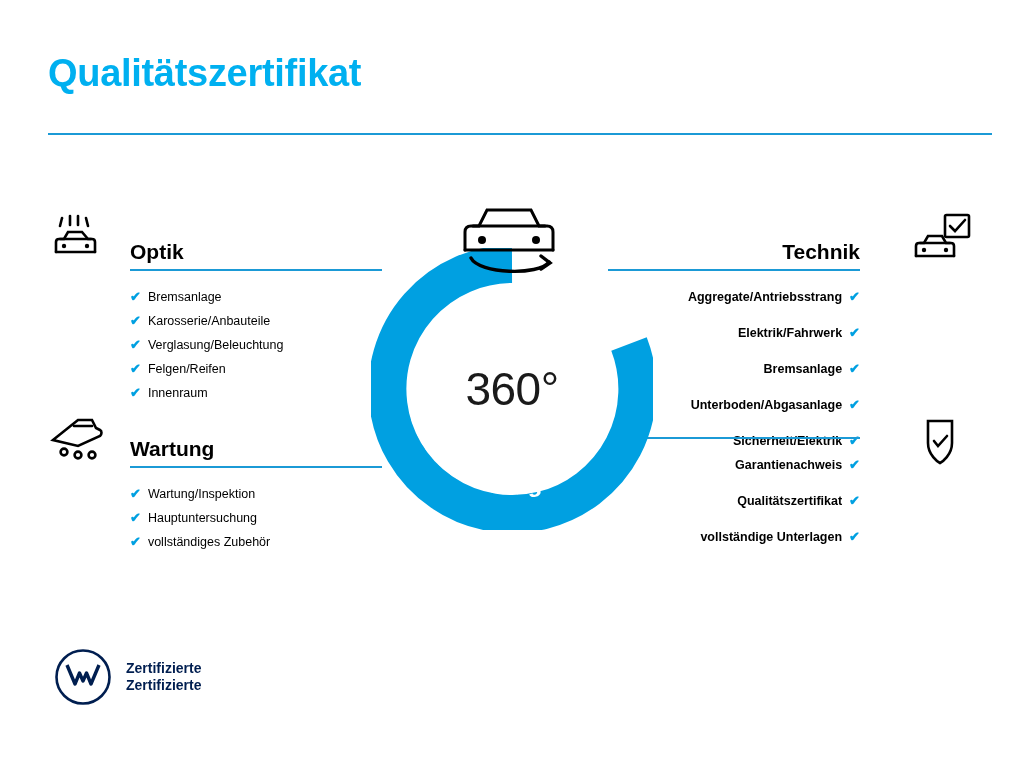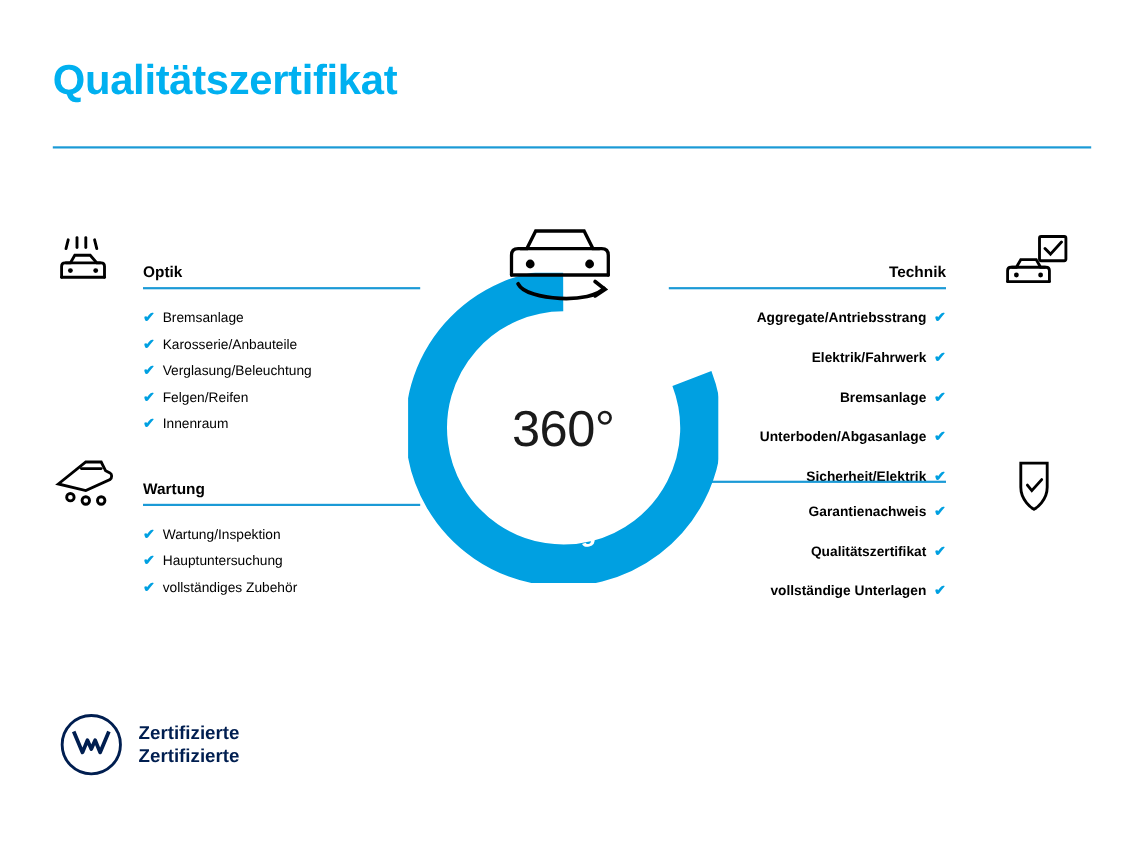--- a/index.html
+++ b/index.html
@@ -47,21 +47,21 @@
   }
   .col-left  { left: 130px; }
   .col-right { left: 608px; }
 
   .block-optik    { top: 240px; }
   .block-wartung  { top: 437px; }
   .block-technik  { top: 240px; }
   .block-garantie { top: 437px; }
 
   .col-heading {
-    font-size: 14px;
+    font-size: 21px;
     font-weight: bold;
     color: #000;
     line-height: 1.1;
     padding-bottom: 6px;
   }
   .col-left .col-heading  { text-align: left; }
   .col-right .col-heading { text-align: right; }
 
   .col-rule {
     height: 2px;
@@ -149,21 +149,21 @@
   .footer {
     position: absolute;
     left: 54px;
     top: 648px;
     display: flex;
     align-items: center;
     gap: 14px;
   }
   .vw-logo { width: 58px; height: 58px; color: #001e50; }
   .footer-text {
-    font-size: 17px;
+    font-size: 14px;
     font-weight: bold;
     color: #001e50;
     line-height: 1.25;
   }
 </style>
 </head>
 <body>
 
 <div class="page">
 

